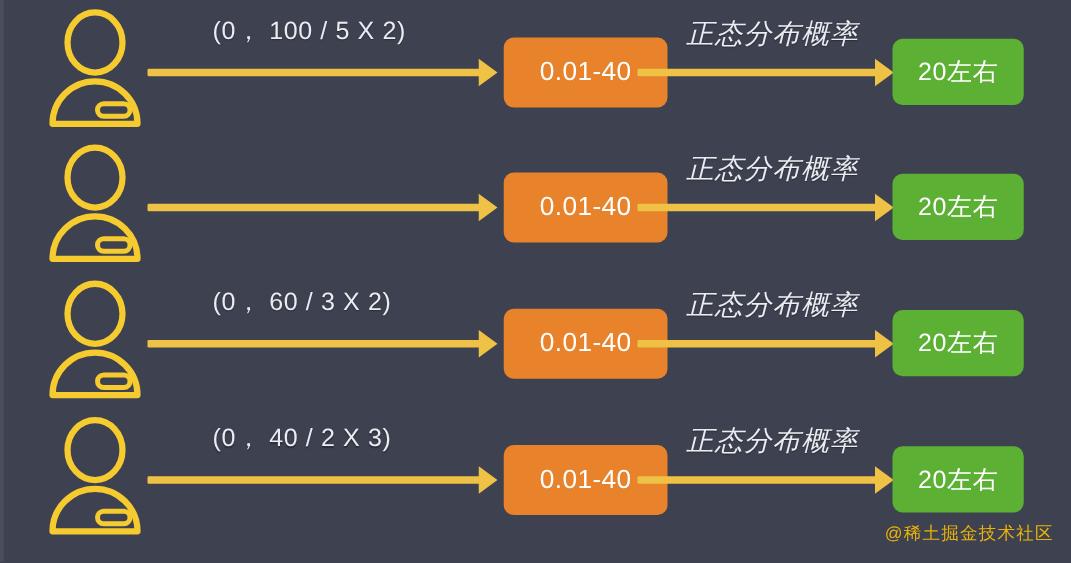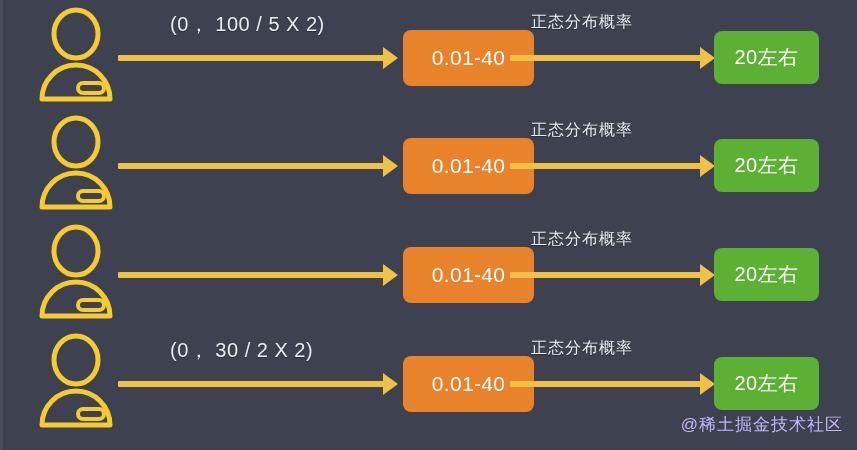--- a/index.html
+++ b/index.html
@@ -77,24 +77,25 @@
     white-space: nowrap;
     text-shadow: 0 1px 1px rgba(0,0,0,0.35);
   }
   .label-left {
     left: 170px;
     top: 11px;
     font-size: 20px;
     letter-spacing: 0.5px;
   }
   .label-right {
-    left: 531px;
+    left: 549px;
     top: 12px;
-    font-size: 16px;
+    font-size: 22px;
     letter-spacing: 1px;
+    font-style: italic;
   }
 
   
   .node-box {
     position: absolute;
     display: flex;
     align-items: center;
     justify-content: center;
     border-radius: 8px;
     color: #ffffff;
@@ -117,22 +118,22 @@
     background: #5cb034;
     font-size: 20px;
     letter-spacing: 0.5px;
   }
 
   
   .watermark {
     position: absolute;
     right: 14px;
     bottom: 14px;
-    color: #c4b5fd;
-    font-size: 17px;
+    color: #eab308;
+    font-size: 14px;
     letter-spacing: 1px;
     user-select: none;
   }
 </style>
 </head>
 <body>
 
 <div id="canvas">
 
   <div class="left-rail"></div>
@@ -181,20 +182,21 @@
   </div>
 
   <div class="flow-row" style="top:217px;">
     <div class="person-icon">
       <svg width="86" height="98" viewBox="0 0 86 98" xmlns="http://www.w3.org/2000/svg">
         <ellipse cx="42" cy="28" rx="22" ry="24" fill="none" stroke="#f5cb2f" stroke-width="5"></ellipse>
         <path d="M8 93 A34 34 0 0 1 76 93 Z" fill="none" stroke="#f5cb2f" stroke-width="5" stroke-linejoin="round"></path>
         <rect x="44" y="77" width="26" height="10" rx="5" fill="none" stroke="#f5cb2f" stroke-width="4"></rect>
       </svg>
     </div>
+    <div class="edge-label label-left">(0， 60 / 3 X 2)</div>
     <div class="arrow arrow-1">
       <div class="shaft"></div>
       <div class="head"></div>
     </div>
     <div class="node-box node-orange">0.01-40</div>
     <div class="edge-label label-right">正态分布概率</div>
     <div class="arrow arrow-2">
       <div class="shaft"></div>
       <div class="head"></div>
     </div>
@@ -202,21 +204,21 @@
   </div>
 
   <div class="flow-row" style="top:326px;">
     <div class="person-icon">
       <svg width="86" height="98" viewBox="0 0 86 98" xmlns="http://www.w3.org/2000/svg">
         <ellipse cx="42" cy="28" rx="22" ry="24" fill="none" stroke="#f5cb2f" stroke-width="5"></ellipse>
         <path d="M8 93 A34 34 0 0 1 76 93 Z" fill="none" stroke="#f5cb2f" stroke-width="5" stroke-linejoin="round"></path>
         <rect x="44" y="77" width="26" height="10" rx="5" fill="none" stroke="#f5cb2f" stroke-width="4"></rect>
       </svg>
     </div>
-    <div class="edge-label label-left">(0， 30 / 2 X 2)</div>
+    <div class="edge-label label-left">(0， 40 / 2 X 3)</div>
     <div class="arrow arrow-1">
       <div class="shaft"></div>
       <div class="head"></div>
     </div>
     <div class="node-box node-orange">0.01-40</div>
     <div class="edge-label label-right">正态分布概率</div>
     <div class="arrow arrow-2">
       <div class="shaft"></div>
       <div class="head"></div>
     </div>

